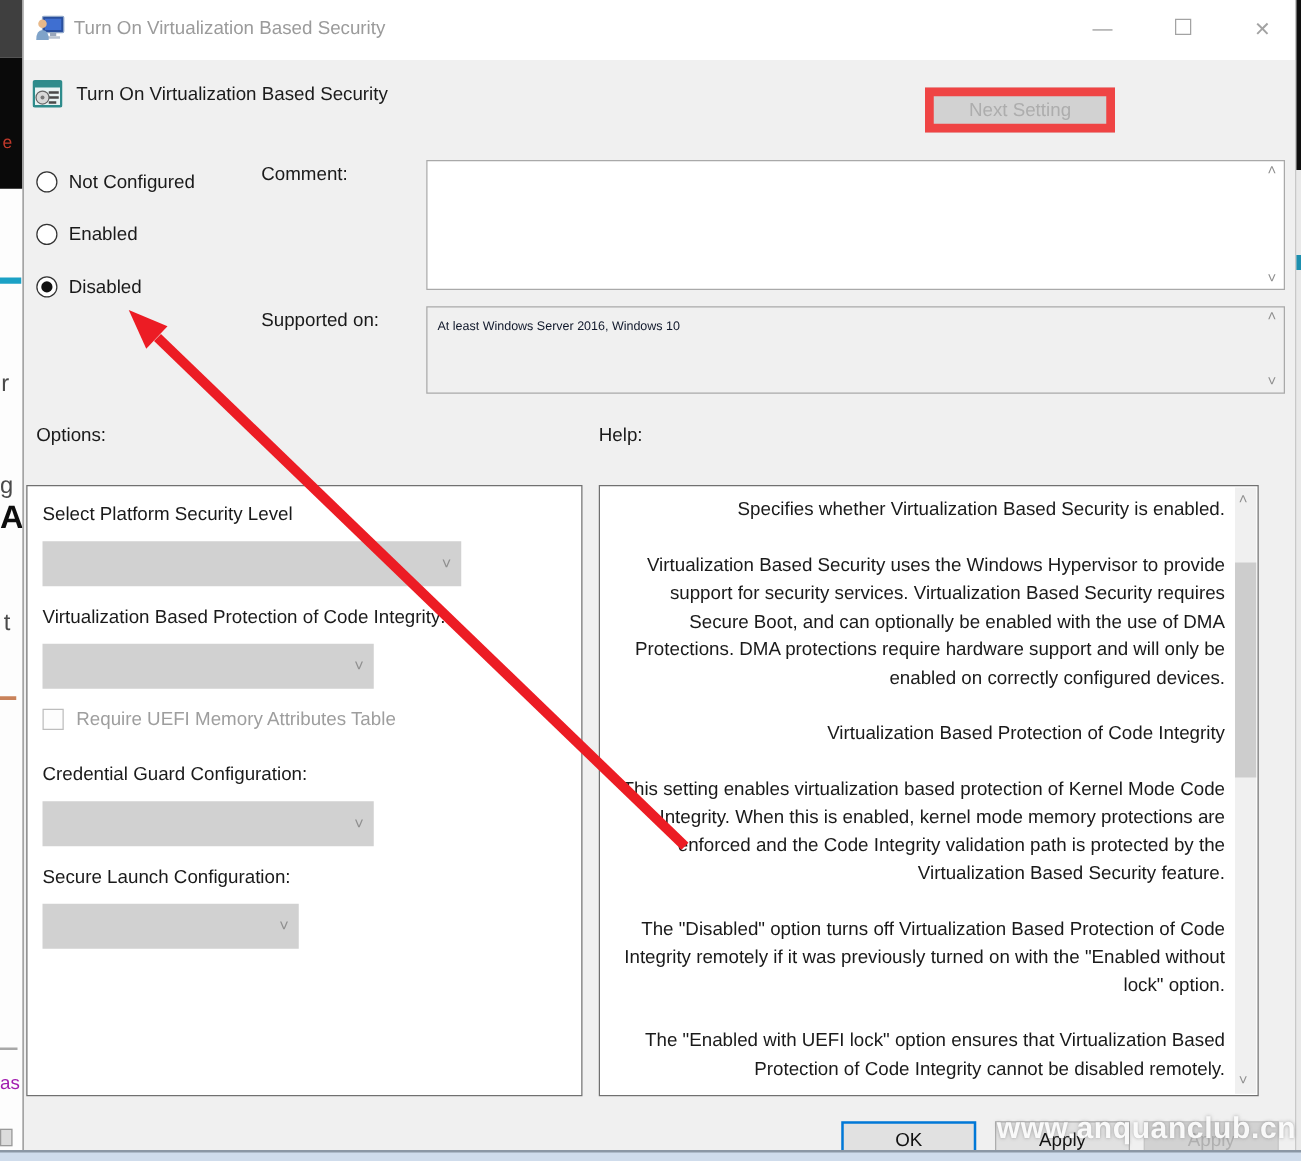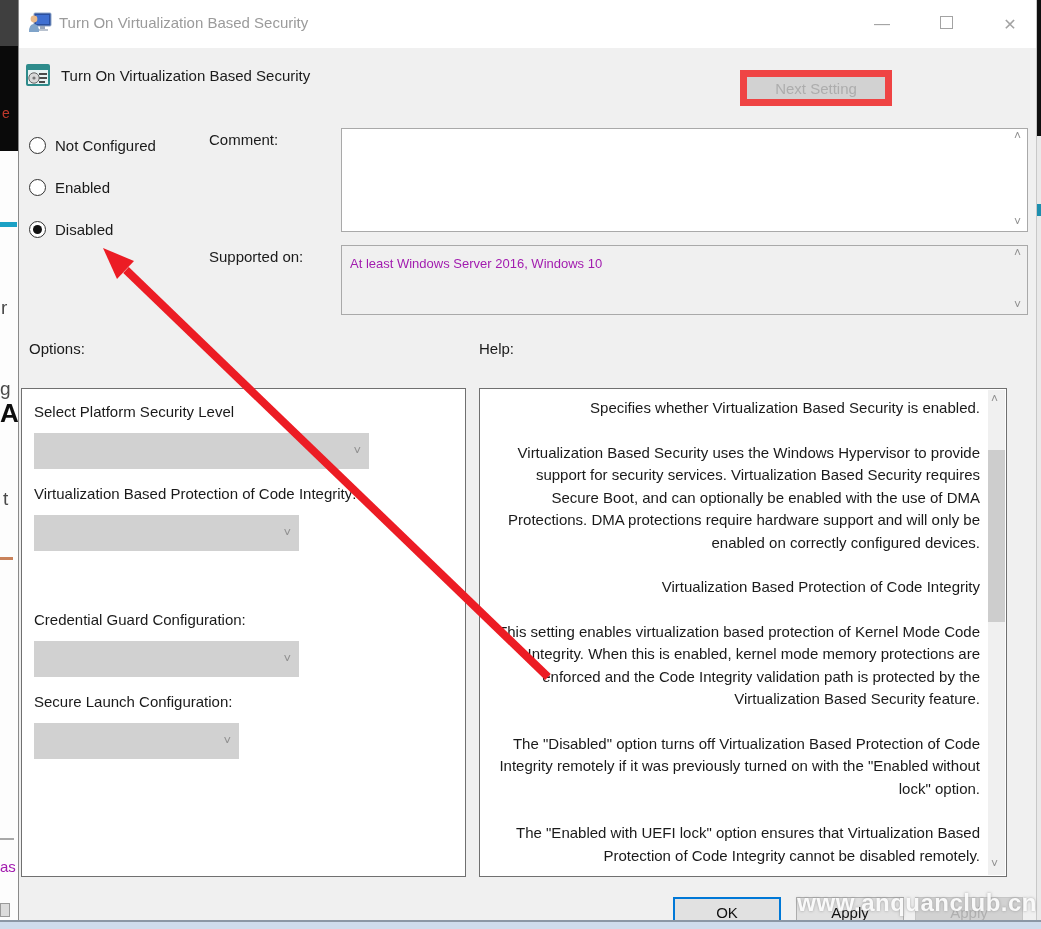--- a/index.html
+++ b/index.html
@@ -47,21 +47,21 @@
   
   .radio-row { position:absolute; left:10px; display:flex; align-items:center; gap:9px; }
   .radio-circle { width:17px; height:17px; border-radius:50%; border:1px solid #333; background:#fff; position:relative; flex:0 0 auto; }
   .radio-circle.checked::after { content:""; position:absolute; left:3px; top:3px; width:9px; height:9px; border-radius:50%; background:#111; }
   .radio-label { font-size:15px; color:#1a1a1a; white-space:nowrap; }
 
   .field-label { position:absolute; font-size:15px; color:#1a1a1a; white-space:nowrap; }
 
   .comment-box { position:absolute; left:322px; top:128px; width:687px; height:104px; background:#ffffff; border:1px solid #a9a9a9; }
   .supported-box { position:absolute; left:322px; top:245px; width:687px; height:70px; background:#f0f0f0; border:1px solid #a9a9a9; }
-  .supported-text { position:absolute; left:8px; top:10px; font-size:13px; color:#a21caf; white-space:nowrap; }
+  .supported-text { position:absolute; left:8px; top:10px; font-size:10px; color:#0f172a; white-space:nowrap; }
   .mini-scroll { position:absolute; right:2px; top:2px; bottom:2px; width:15px; display:flex; flex-direction:column; justify-content:space-between; align-items:center; }
   .chev { color:#8f8f8f; font-size:12px; line-height:10px; height:12px; cursor:default; }
 
   
   .group-box { position:absolute; background:#ffffff; border:1px solid #707070;text-align:right; }
   .options-box { left:2px; top:388px; width:445px; height:489px; }
   .help-box { left:460px; top:388px; width:528px; height:489px;padding-left:16px; }
 
   .opt-label { position:absolute; left:12px; font-size:15px; color:#1a1a1a; white-space:nowrap; }
   .dropdown { position:absolute; left:12px; height:36px; background:#d1d1d1; }
@@ -183,20 +183,24 @@
     <span class="opt-label" style="top:14px;">Select Platform Security Level</span>
     <div class="dropdown" style="top:44px; width:335px;">
       <span class="dd-chev">˅</span>
     </div>
 
     <span class="opt-label" style="top:96px;">Virtualization Based Protection of Code Integrity:</span>
     <div class="dropdown" style="top:126px; width:265px;">
       <span class="dd-chev">˅</span>
     </div>
 
+    <div class="checkbox-row" style="top:178px;">
+      <span class="checkbox-square"></span>
+      <span class="checkbox-label">Require UEFI Memory Attributes Table</span>
+    </div>
 
     <span class="opt-label" style="top:222px;">Credential Guard Configuration:</span>
     <div class="dropdown" style="top:252px; width:265px;">
       <span class="dd-chev">˅</span>
     </div>
 
     <span class="opt-label" style="top:304px;">Secure Launch Configuration:</span>
     <div class="dropdown" style="top:334px; width:205px;">
       <span class="dd-chev">˅</span>
     </div>

